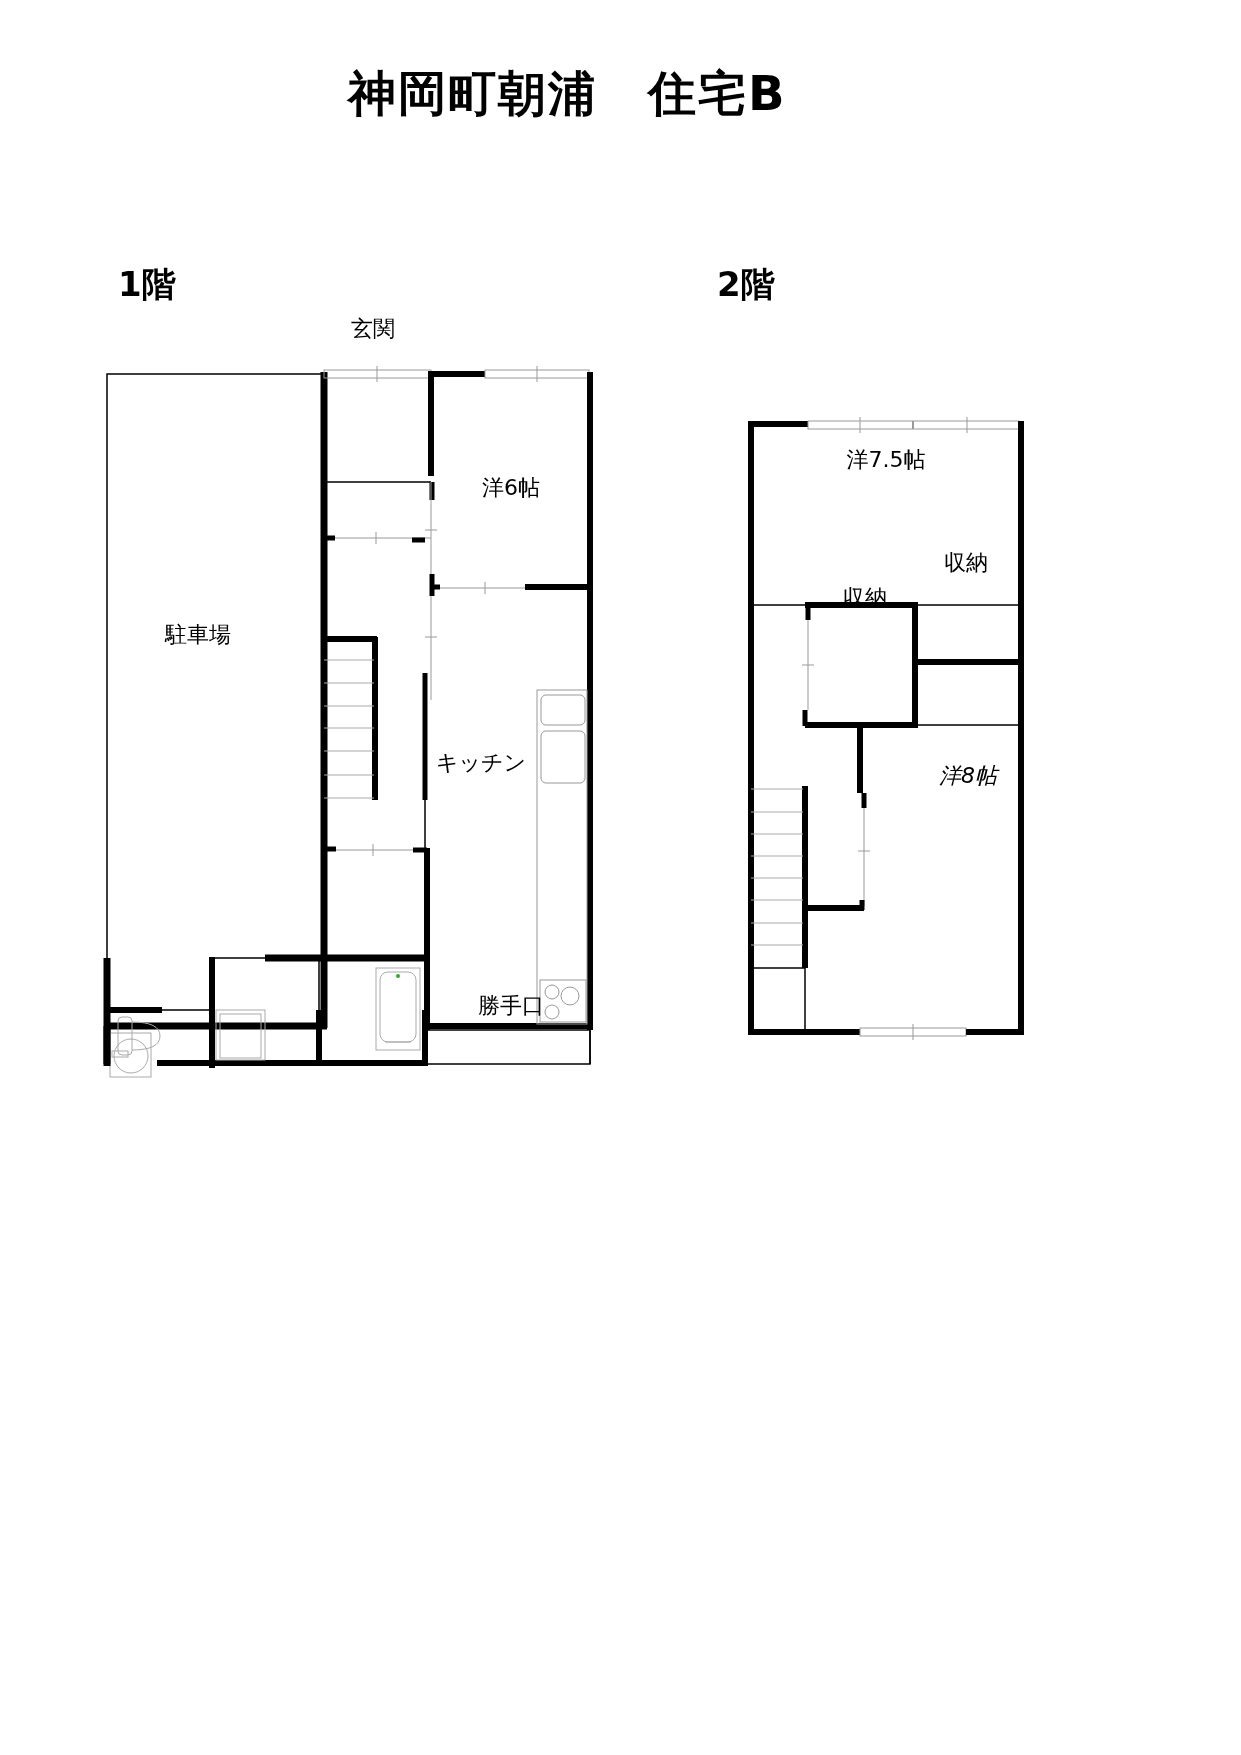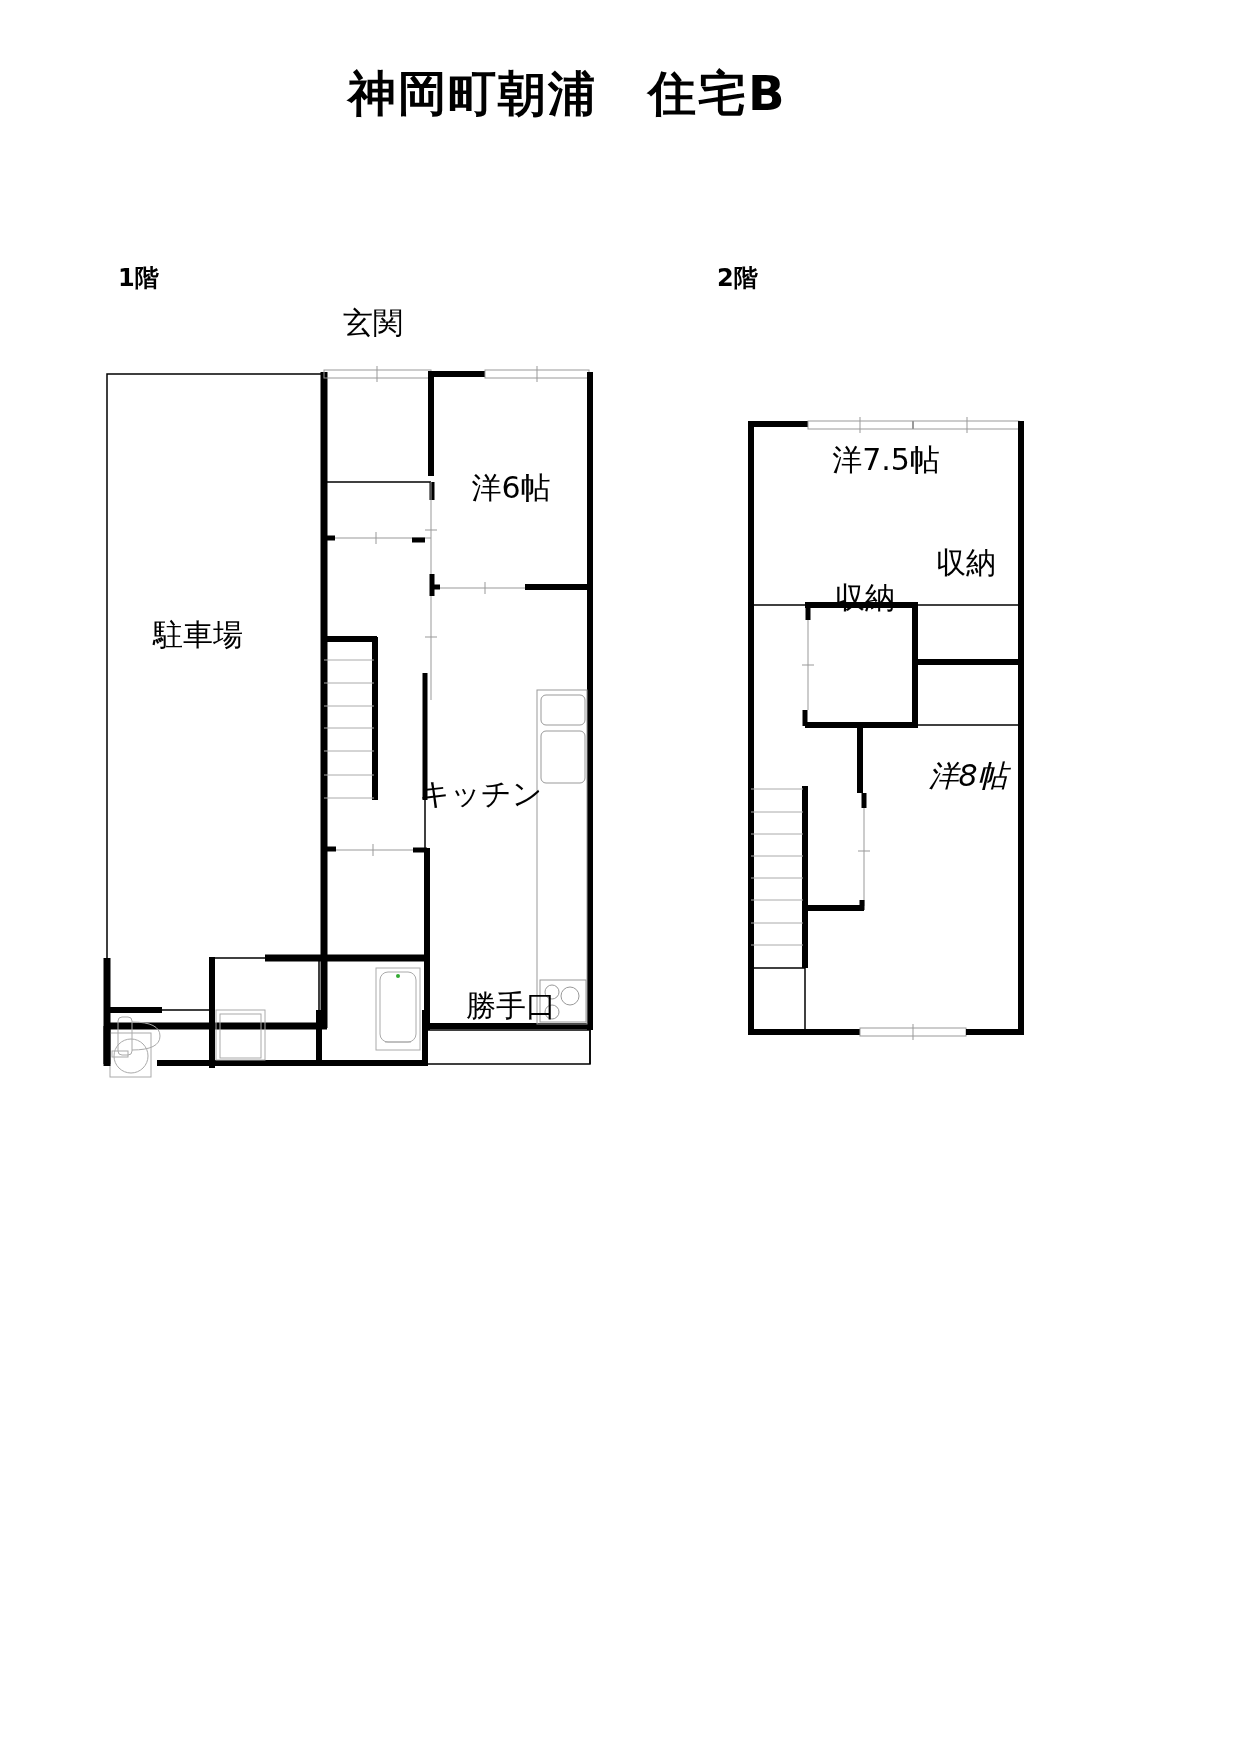--- a/index.html
+++ b/index.html
@@ -1,20 +1,20 @@
 <!DOCTYPE html>
 <html><head>
 <meta charset="utf-8">
 <style>
   html, body { margin:0; padding:0; background:#ffffff; }
   body { width:1241px; height:1755px; position:relative; overflow:hidden;
          font-family:"DejaVu Sans","Liberation Sans",sans-serif; color:#000; }
   .title { position:absolute; left:348px; top:62px; font-size:48px; font-weight:bold; letter-spacing:2px; white-space:pre; }
-  .floor-label { position:absolute; font-size:24px; font-weight:bold; }
-  .room-label { position:absolute; font-size:30px; white-space:nowrap; transform:translate(-50%,-50%); }
+  .floor-label { position:absolute; font-size:34px; font-weight:bold; }
+  .room-label { position:absolute; font-size:22px; white-space:nowrap; transform:translate(-50%,-50%); }
   svg.plan { position:absolute; left:0; top:0; }
 </style>
 </head>
 <body>
 
 <div class="title">神岡町朝浦　住宅B</div>
 
 <div class="floor-label" style="left:118px;top:262px;">1階</div>
 <div class="floor-label" style="left:697px;top:262px;margin-left:20px;">2階</div>
 
@@ -194,19 +194,19 @@
       <rect x="860" y="1028" width="106" height="8"></rect>
       <line x1="913" y1="1024" x2="913" y2="1040"></line>
     </g>
     <line x1="966" y1="1032" x2="1024" y2="1032" stroke-width="6"></line>
   </g>
 </svg>
 
 <div class="room-label" style="left:373px;top:372px;transform:translate(-50%,-100%);margin-top:-28px;">玄関</div>
 <div class="room-label" style="left:511px;top:488px;text-align:right;">洋6帖</div>
 <div class="room-label" style="left:198px;top:635px;">駐車場</div>
-<div class="room-label" style="left:481px;top:763px;margin-top:31px;">キッチン</div>
+<div class="room-label" style="left:481px;top:763px;">キッチン</div>
 <div class="room-label" style="left:511px;top:1006px;">勝手口</div>
 
 <div class="room-label" style="left:886px;top:460px;">洋7.5帖</div>
 <div class="room-label" style="left:966px;top:563px;">収納</div>
 <div class="room-label" style="left:865px;top:598px;">収納</div>
 <div class="room-label" style="left:968px;top:776px;font-style:italic;">洋8帖</div>
 
 </body></html>

